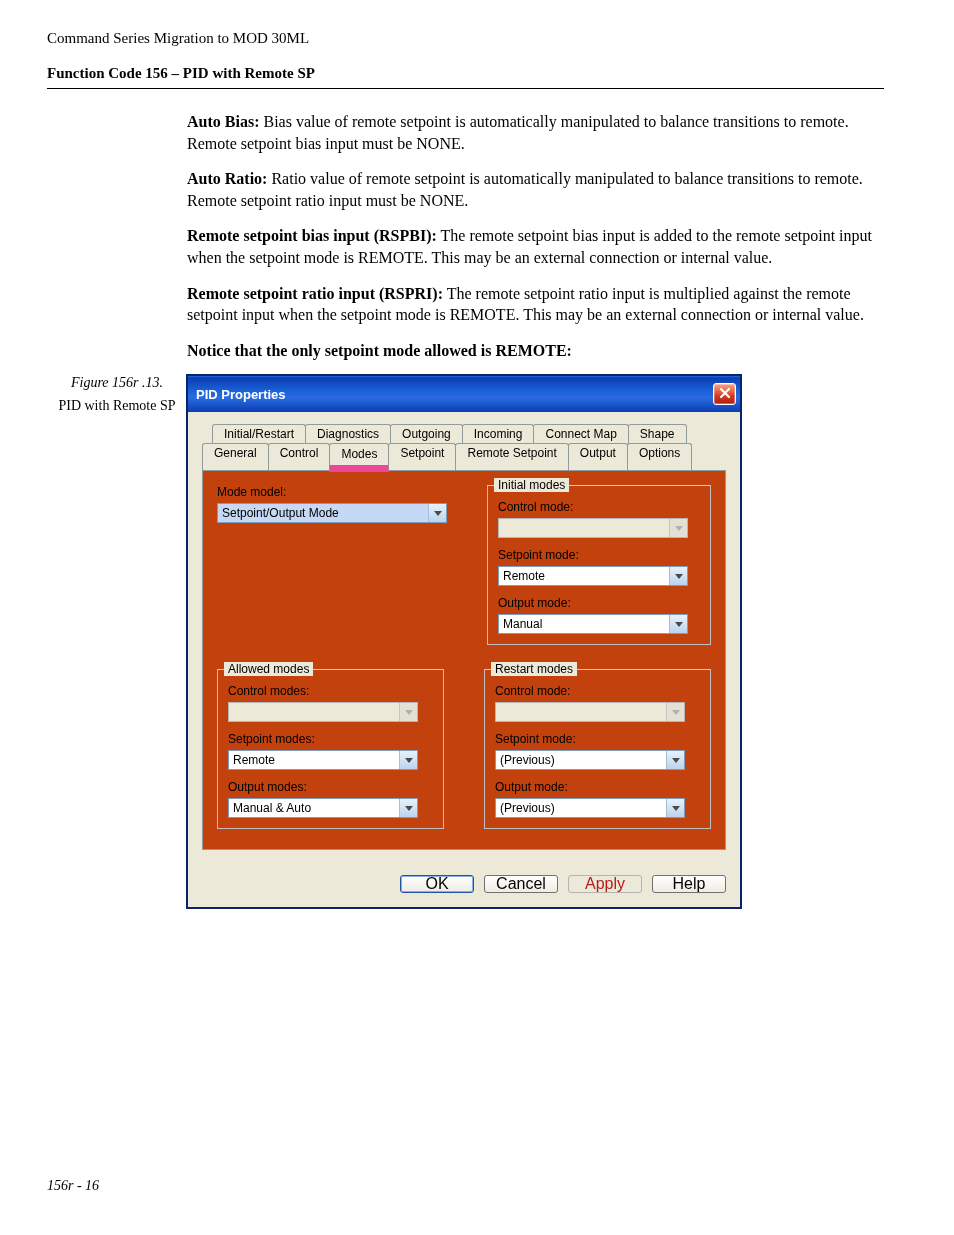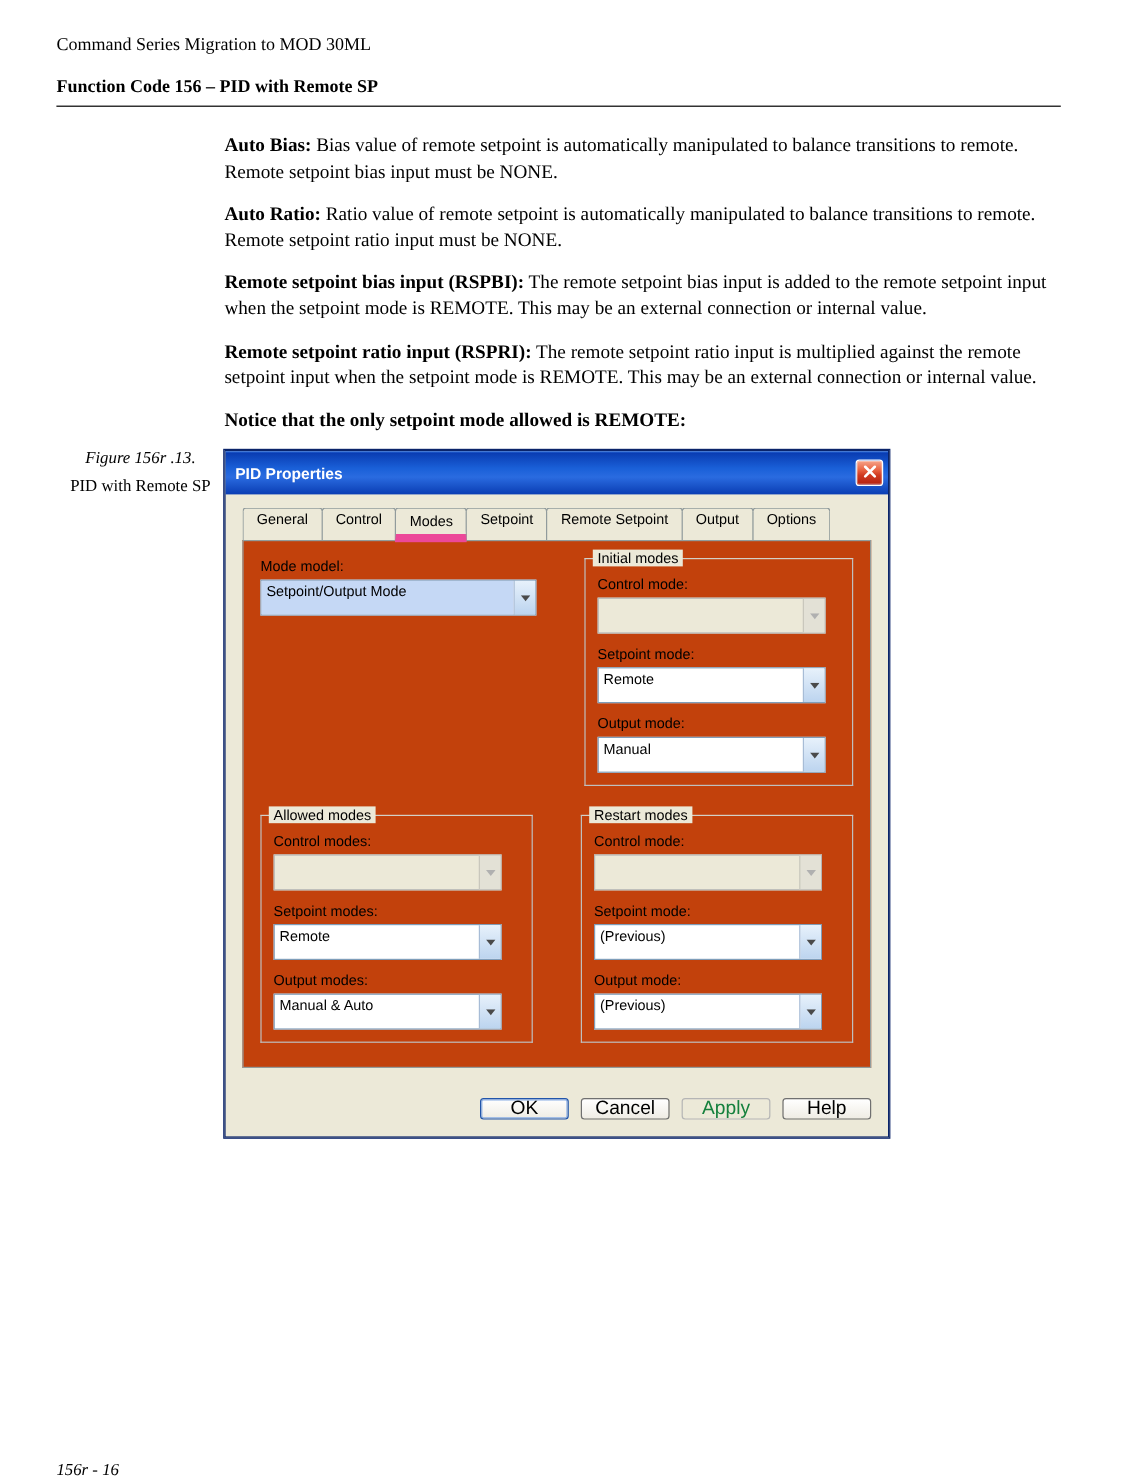--- a/index.html
+++ b/index.html
@@ -163,21 +163,21 @@
     left: 6px;
     background: #ece9d8;
     padding: 0 4px;
     font-size: 12px;
   }
 
   
   .dropdown {
     display: flex;
     align-items: stretch;
-    height: 30px;
+    height: 20px;
     border: 1px solid #7f9db9;
     background: #fff;
     width: 190px;
     box-sizing: border-box;
   }
   .dropdown.wide { width: 230px; }
   .dropdown.disabled {
     background: #ece9d8;
     color: #888;
     border-color: #b5b5b5;
@@ -222,21 +222,21 @@
     display: flex;
     align-items: center;
     justify-content: center;
     box-sizing: border-box;
   }
   .winbtn.default {
     border: 1px solid #2255aa;
     box-shadow: inset 0 0 0 1px #89ade4;
   }
   .winbtn.disabled {
-    color: #15803d;
+    color: #b91c1c;
     border-color: #b5b5b5;
     background: #ece9d8;
   }
   .spacer { height: 10px; }
   .row-gap { height: 16px; }
   .selected-text {
     background: #c5d8f5;
   }
 </style>
 </head>
@@ -283,20 +283,28 @@
             <span>
               <svg viewBox="0 0 12 12">
                   <path d="M2 2 L10 10 M10 2 L2 10" stroke="#fff" stroke-width="2.2" stroke-linecap="round"></path>
                 </svg>
             </span>
           </div>
         </div>
 
         <div class="dialog-body">
           <div class="tabstrip">
+            <div class="tabrow back">
+              <div class="tab">Initial/Restart</div>
+              <div class="tab">Diagnostics</div>
+              <div class="tab">Outgoing</div>
+              <div class="tab">Incoming</div>
+              <div class="tab">Connect Map</div>
+              <div class="tab">Shape</div>
+            </div>
             <div class="tabrow front">
               <div class="tab">General</div>
               <div class="tab">Control</div>
               <div class="tab active">Modes</div>
               <div class="tab">Setpoint</div>
               <div class="tab">Remote Setpoint</div>
               <div class="tab">Output</div>
               <div class="tab">Options</div>
             </div>
 

